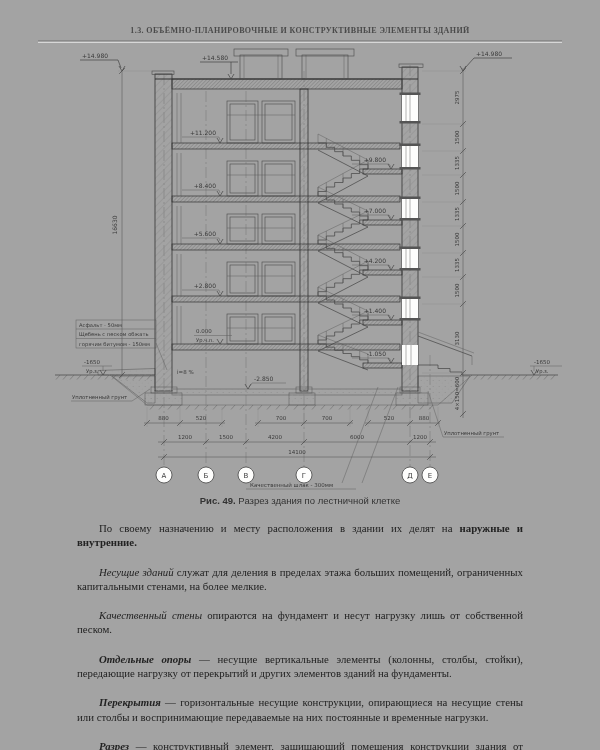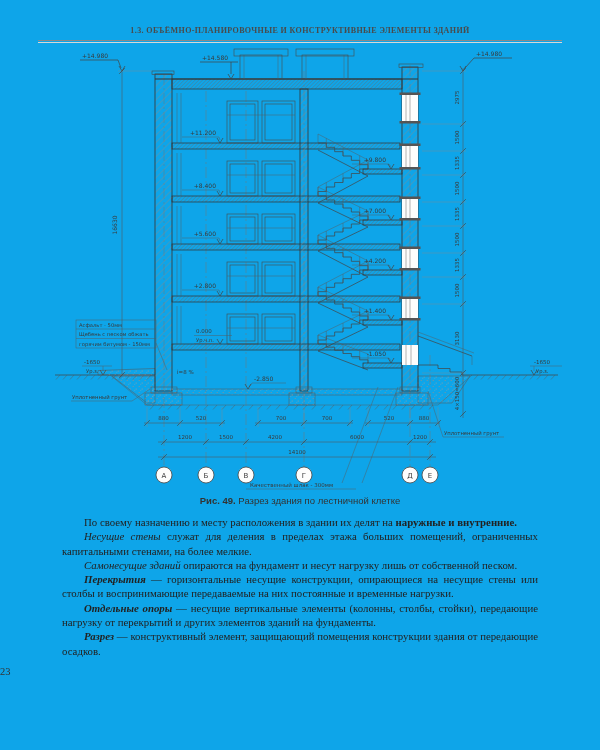--- a/index.html
+++ b/index.html
@@ -1,16 +1,16 @@
 <!DOCTYPE html>
 <html><head>
 <meta charset="utf-8">
 <style>
   html,body{margin:0;padding:0;background:#fff;}
-  .page{position:relative;width:600px;height:750px;background:#0ea5e9;overflow:hidden;
+  .page{position:relative;width:600px;height:750px;background:#a3a3a3;overflow:hidden;
         font-family:"Liberation Serif",serif;color:#2b2b2b;}
   .header{margin-top:26px;text-align:center;font-size:8px;font-weight:bold;
           letter-spacing:.4px;color:#4a4a4a;font-family:"Liberation Serif",serif;}
   .rule{width:524px;margin:5px auto 0 auto;border-top:1px solid #8a8a8a;border-bottom:1px solid #d7d7d7;height:1px;}
   .figure{position:relative;width:600px;height:448px;}
   svg text{font-family:"DejaVu Sans",sans-serif;fill:#3a3a3a;}
   .ln{stroke:#444;stroke-width:.7;fill:none;}
   .lnt{stroke:#5a5a5a;stroke-width:.45;fill:none;}
   .thick{stroke:#333;stroke-width:1.1;fill:none;}
   .wall{fill:url(#hatch);stroke:#333;stroke-width:.8;}
@@ -18,21 +18,21 @@
   .conc{fill:url(#dots);stroke:#555;stroke-width:.5;}
   .dim{stroke:#555;stroke-width:.55;fill:none;}
   .ext{stroke:#888;stroke-width:.4;fill:none;}
   .axis{stroke:#777;stroke-width:.5;stroke-dasharray:11 3 2 3;fill:none;}
   .frame{stroke:#4a4a4a;stroke-width:.6;fill:none;}
   .white{fill:#fdfdfc;stroke:none;}
   .caption{margin:4px 0 3px 0;text-align:center;font-family:"Liberation Sans",sans-serif;
            font-size:9.5px;color:#333;}
   .caption .cb{font-weight:bold;}
   .body{margin:9px 62px 0 62px;text-align:justify;font-size:10.8px;line-height:14.3px;color:#222;}
-  .body p{margin:0;text-indent:22px;}
+  .body p{margin:15px;text-indent:22px;}
   .rs-b{font-weight:bold;} .rs-i{font-style:italic;} .rs-bi{font-weight:bold;font-style:italic;}
   .pagenum{margin-top:8px;font-size:10.5px;color:#333;}
 </style>
 </head>
 <body>
 
 <div class="page">
 
   <div class="header">1.3. ОБЪЁМНО-ПЛАНИРОВОЧНЫЕ И КОНСТРУКТИВНЫЕ ЭЛЕМЕНТЫ ЗДАНИЙ</div>
   <div class="rule"></div>
@@ -531,21 +531,21 @@
   </svg>
   </div>
 
   <p class="caption">
     <span class="cb">Рис. 49.</span>
     <span>Разрез здания по лестничной клетке</span>
   </p>
 
   <div class="body">
       <p><span>По своему назначению и месту расположения в здании их делят на </span><span class="rs-b">наружные и внутренние.</span></p>
-      <p><span class="rs-i">Несущие стены</span><span> служат для деления в пределах этажа больших помещений, ограниченных капитальными стенами, на более мелкие.</span></p>
-      <p><span class="rs-i">Самонесущие зданий</span><span> опираются на фундамент и несут нагрузку лишь от собственной песком.</span></p>
+      <p><span class="rs-i">Несущие зданий</span><span> служат для деления в пределах этажа больших помещений, ограниченных капитальными стенами, на более мелкие.</span></p>
+      <p><span class="rs-i">Качественный стены</span><span> опираются на фундамент и несут нагрузку лишь от собственной песком.</span></p>
+      <p><span class="rs-bi">Отдельные опоры</span><span> — несущие вертикальные элементы (колонны, столбы, стойки), передающие нагрузку от перекрытий и других элементов зданий на фундаменты.</span></p>
       <p><span class="rs-bi">Перекрытия</span><span> — горизонтальные несущие конструкции, опирающиеся на несущие стены или столбы и воспринимающие передаваемые на них постоянные и временные нагрузки.</span></p>
-      <p><span class="rs-bi">Отдельные опоры</span><span> — несущие вертикальные элементы (колонны, столбы, стойки), передающие нагрузку от перекрытий и других элементов зданий на фундаменты.</span></p>
       <p><span class="rs-bi">Разрез</span><span> — конструктивный элемент, защищающий помещения конструкции здания от передающие осадков.</span></p>
     </div>
 
   <div class="pagenum">23</div>
 </div>
 
 </body></html>

